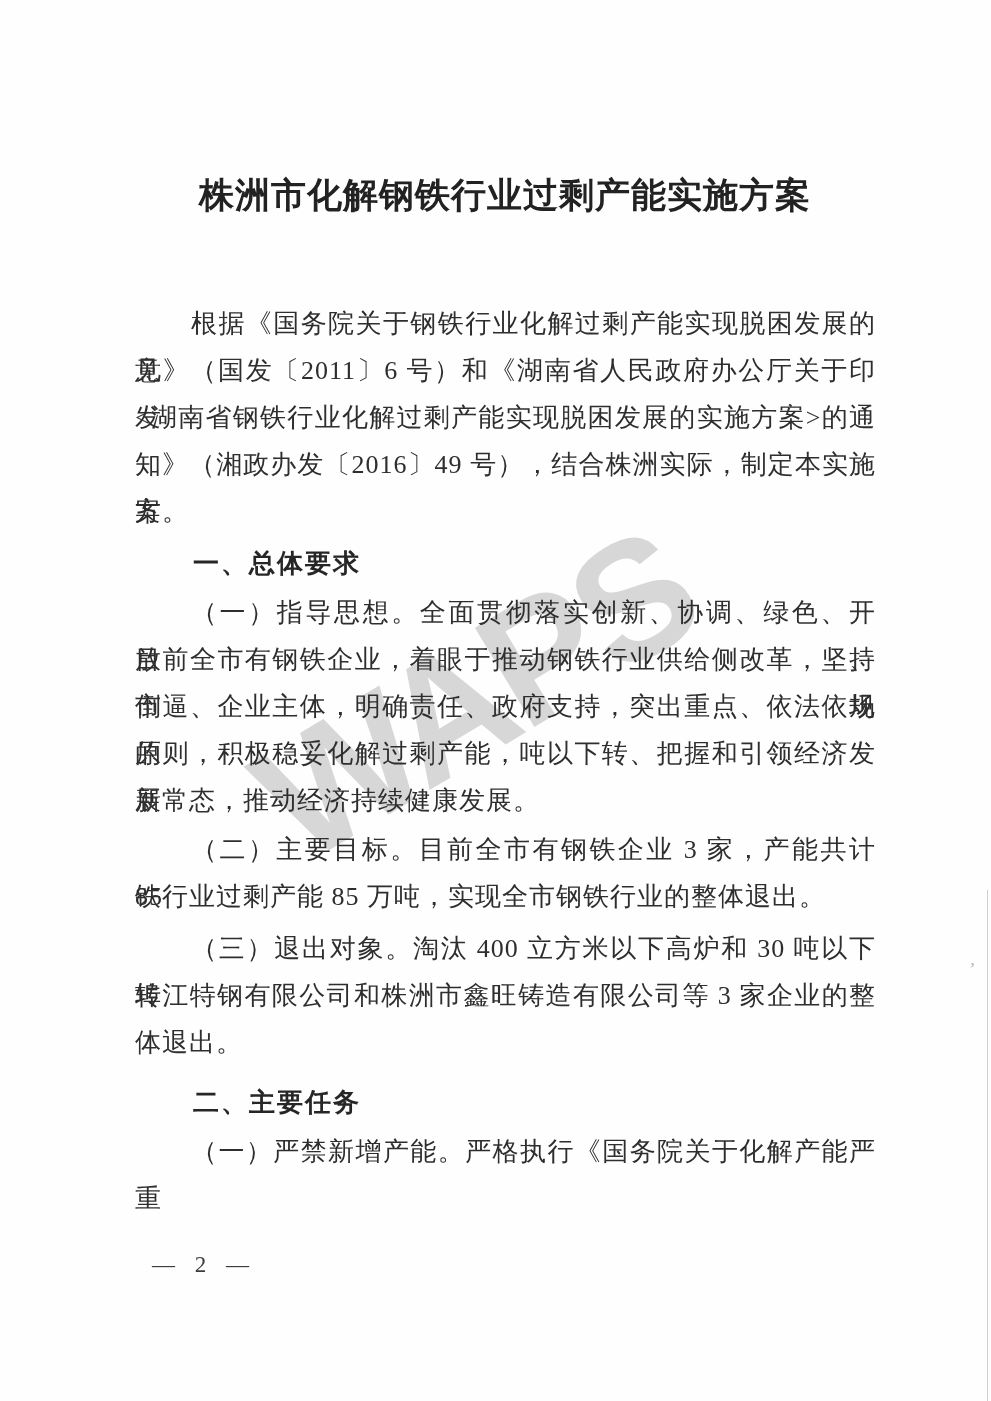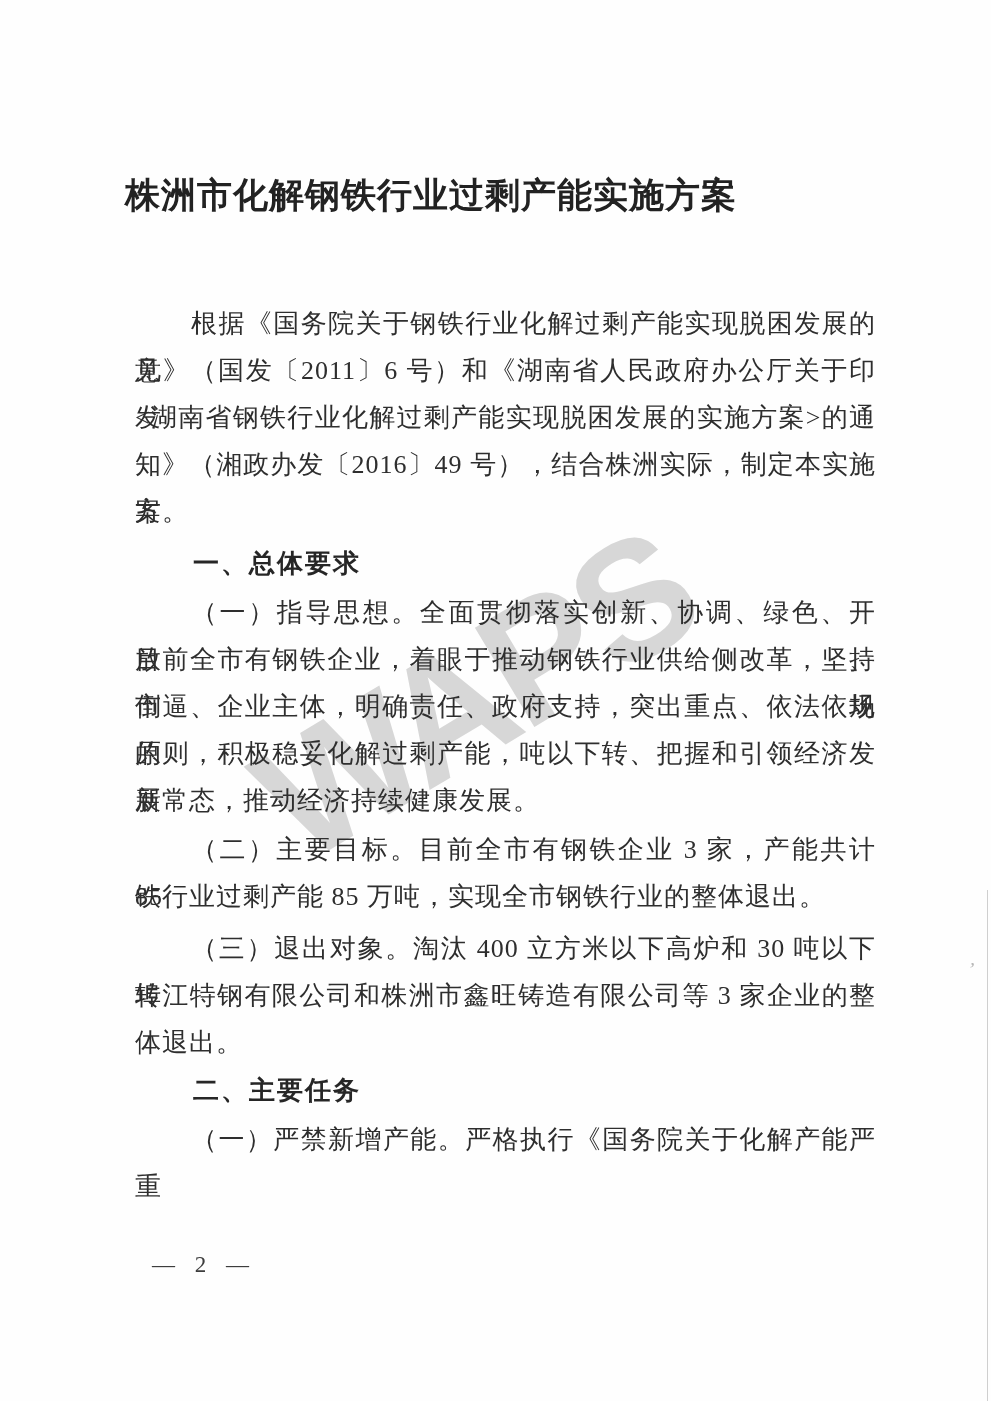--- a/index.html
+++ b/index.html
@@ -52,20 +52,21 @@
     z-index: 1;
     user-select: none;
     white-space: nowrap;
   }
   .title {
     position: absolute;
     left: 125px;
     width: 760px;
     top: 172px;
     margin: 0;
+    text-align: center;
     font-size: 35px;
     font-weight: 900;
     letter-spacing: 1px;
     color: #222222;
     z-index: 2;
   }
   .body-block {
     position: absolute;
     left: 135px;
     top: 300px;
@@ -83,21 +84,21 @@
   }
   .indent { text-indent: 56px; }
   .just   { text-align: justify; text-align-last: justify; }
   .heading {
     font-family: "Liberation Sans", "DejaVu Sans", sans-serif;
     font-weight: bold;
     text-indent: 58px;
     letter-spacing: 2px;
     color: #262626;
   }
-  .sp1 { margin-top: 1px; }
+  .sp1 { margin-top: 13px; }
   .sp2 { margin-top: 2px; }
   .sp4 { margin-top: 5px; }
   .page-number {
     position: absolute;
     left: 152px;
     top: 1252px;
     font-size: 23px;
     letter-spacing: 7px;
     color: #3d3d3d;
     z-index: 2;

